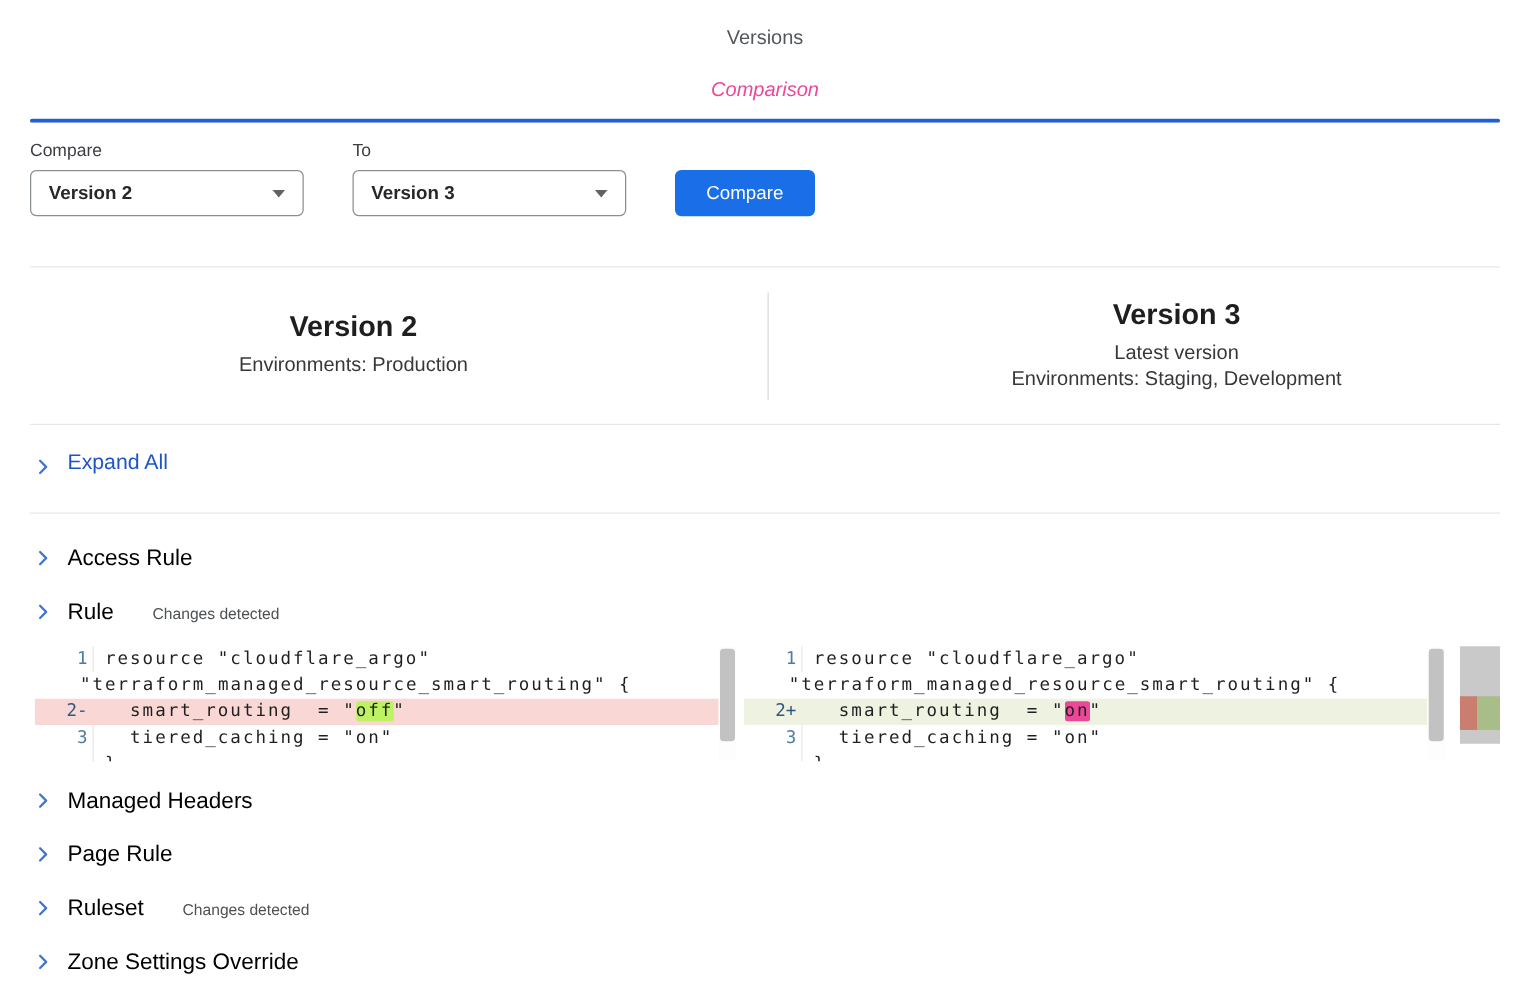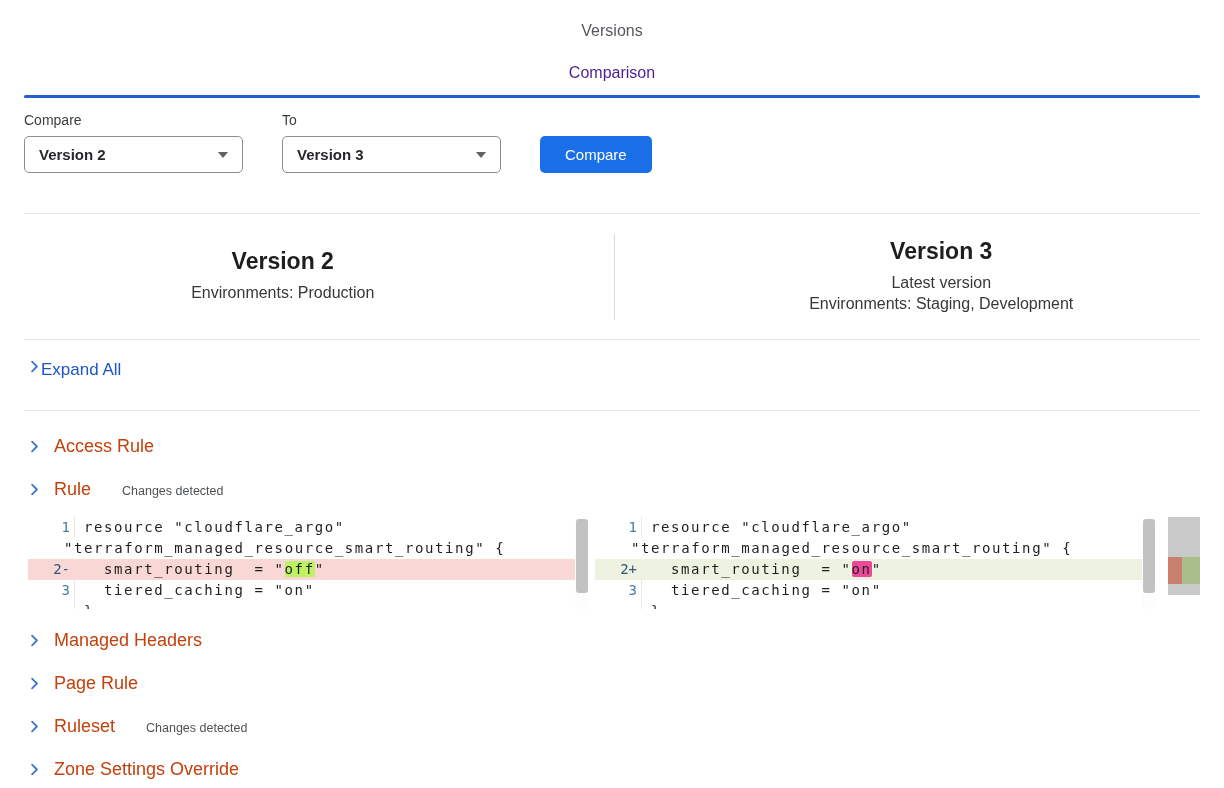--- a/index.html
+++ b/index.html
@@ -9,21 +9,21 @@
     background:#ffffff; color:#1b1c1e;
     font-family:"Liberation Sans", sans-serif;
   }
 
   
   .tabbar { display:flex; margin:0 24px; padding-top:13px; border-bottom:1px solid #e4e5e6;flex-direction:column; }
   .tab {
     background:none; border:none; cursor:pointer; position:relative;
     font-family:inherit; font-size:16px; color:#54575c; padding:9px 18px 15px;
   }
-  .tab.active { color:#4c1d95; }
+  .tab.active { color:#ec4899;font-style:italic; }
   .tab.active::after {
     content:""; position:absolute; left:0; right:0; bottom:-1px; height:3px;
     background:#2160d3; border-radius:2px;
   }
 
   
   .form-row { display:flex; align-items:flex-end; margin:14px 24px 0; }
   .field { display:flex; flex-direction:column; margin-right:39px; }
   .field-label { font-size:14px; color:#3a3d41; margin-bottom:8px; }
   .select {
@@ -45,24 +45,24 @@
   
   .version-header { display:flex; align-items:center; margin:0 24px; height:125px; }
   .vcol { flex:1; text-align:center; }
   .vcol-left  { padding-right:72px; }
   .vcol-right { padding-left:68px; }
   .vdiv { width:1px; height:86px; background:#d9dadb; }
   .vtitle { font-size:23px; font-weight:700; color:#1d1e20; margin:0 0 9px; }
   .vsub { font-size:16px; color:#36383b; margin:3px 0; }
 
   
-  .expand-row { display:flex; align-items:flex-start; margin:0 24px; padding:20px 4px; cursor:pointer; }
+  .expand-row { display:flex; align-items:flex-end; gap:13px; margin:0 24px; padding:20px 4px; cursor:pointer; }
   .expand-label { font-size:17px; color:#1d55c6; }
   .section-row { display:flex; align-items:center; gap:13px; margin:0 24px; padding:11px 4px; cursor:pointer; }
-  .section-label { font-size:18px; color:#c2410c; }
+  .section-label { font-size:18px; color:#000000; }
   .first-section { margin-top:14px; }
   .after-diff { margin-top:8px; }
   .badge { font-size:12.5px; color:#4f5255; margin-left:18px; position:relative; top:1px; }
   .chev { flex:0 0 auto; display:block; }
 
   
   .diff { display:flex; gap:6px; margin:6px 24px 10px 28px; height:92px; }
   .pane { display:flex; flex:1; overflow:hidden; }
   .code { flex:1; overflow:hidden; }
   .cl {

